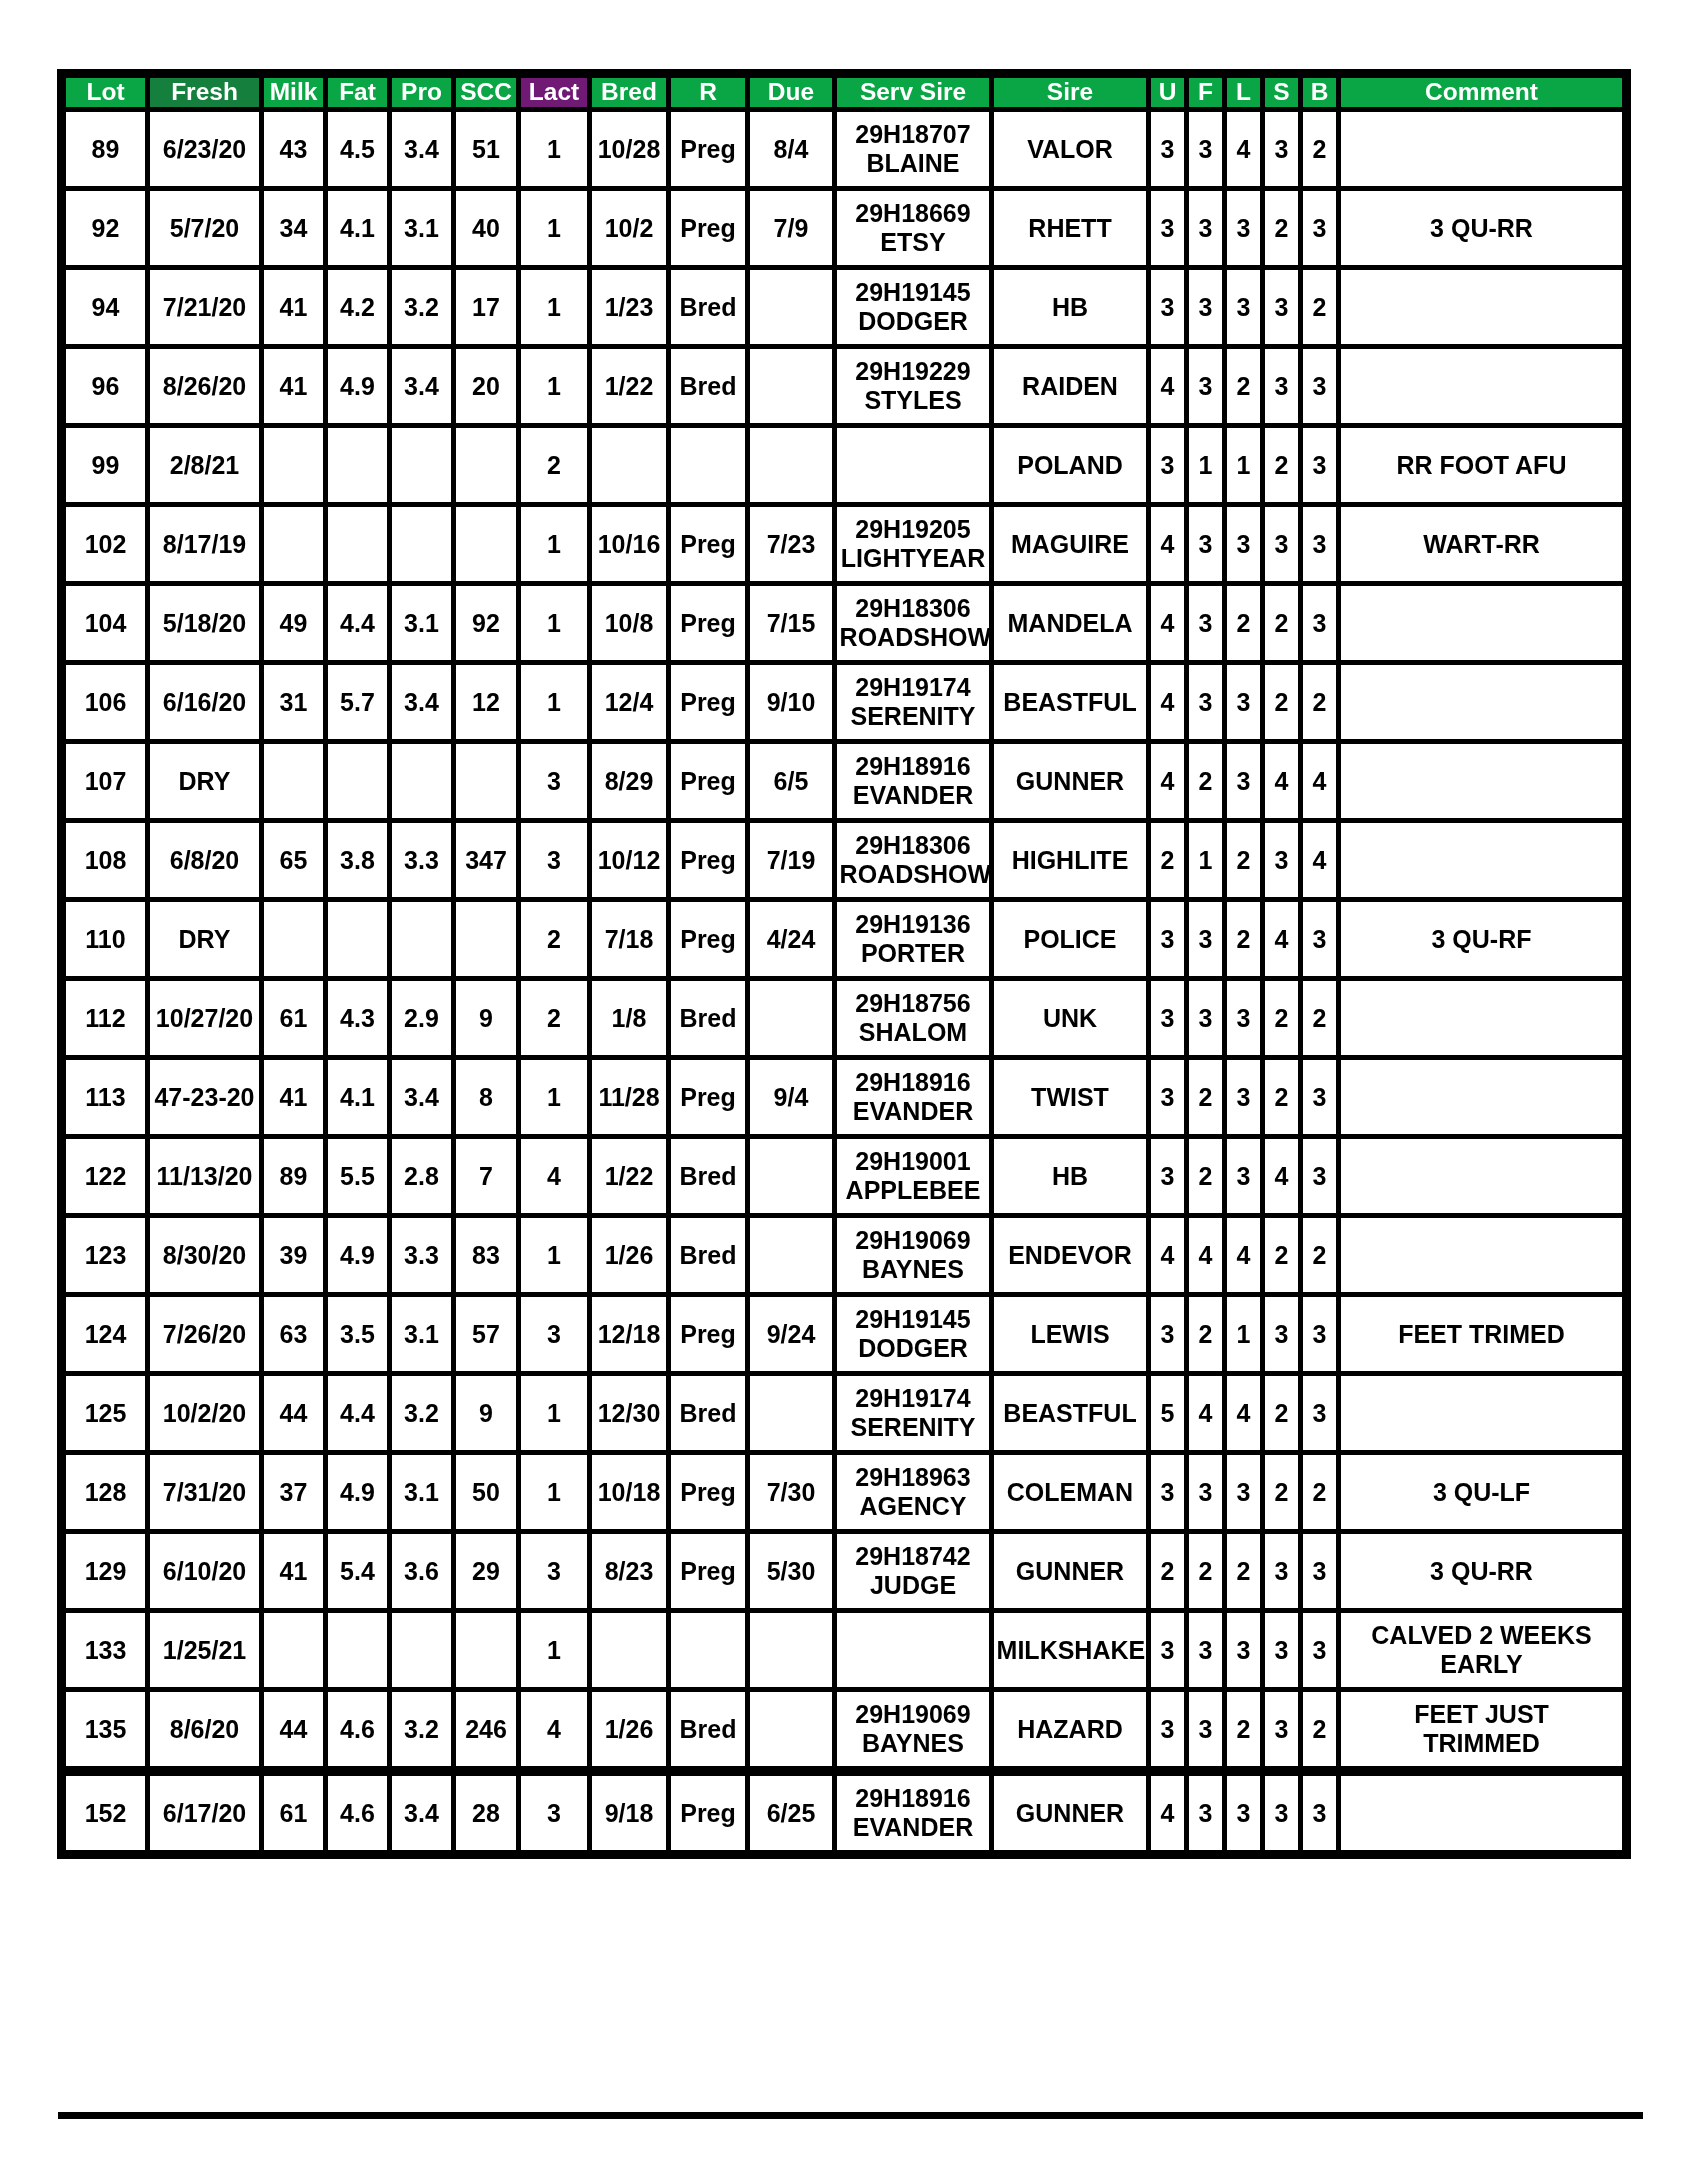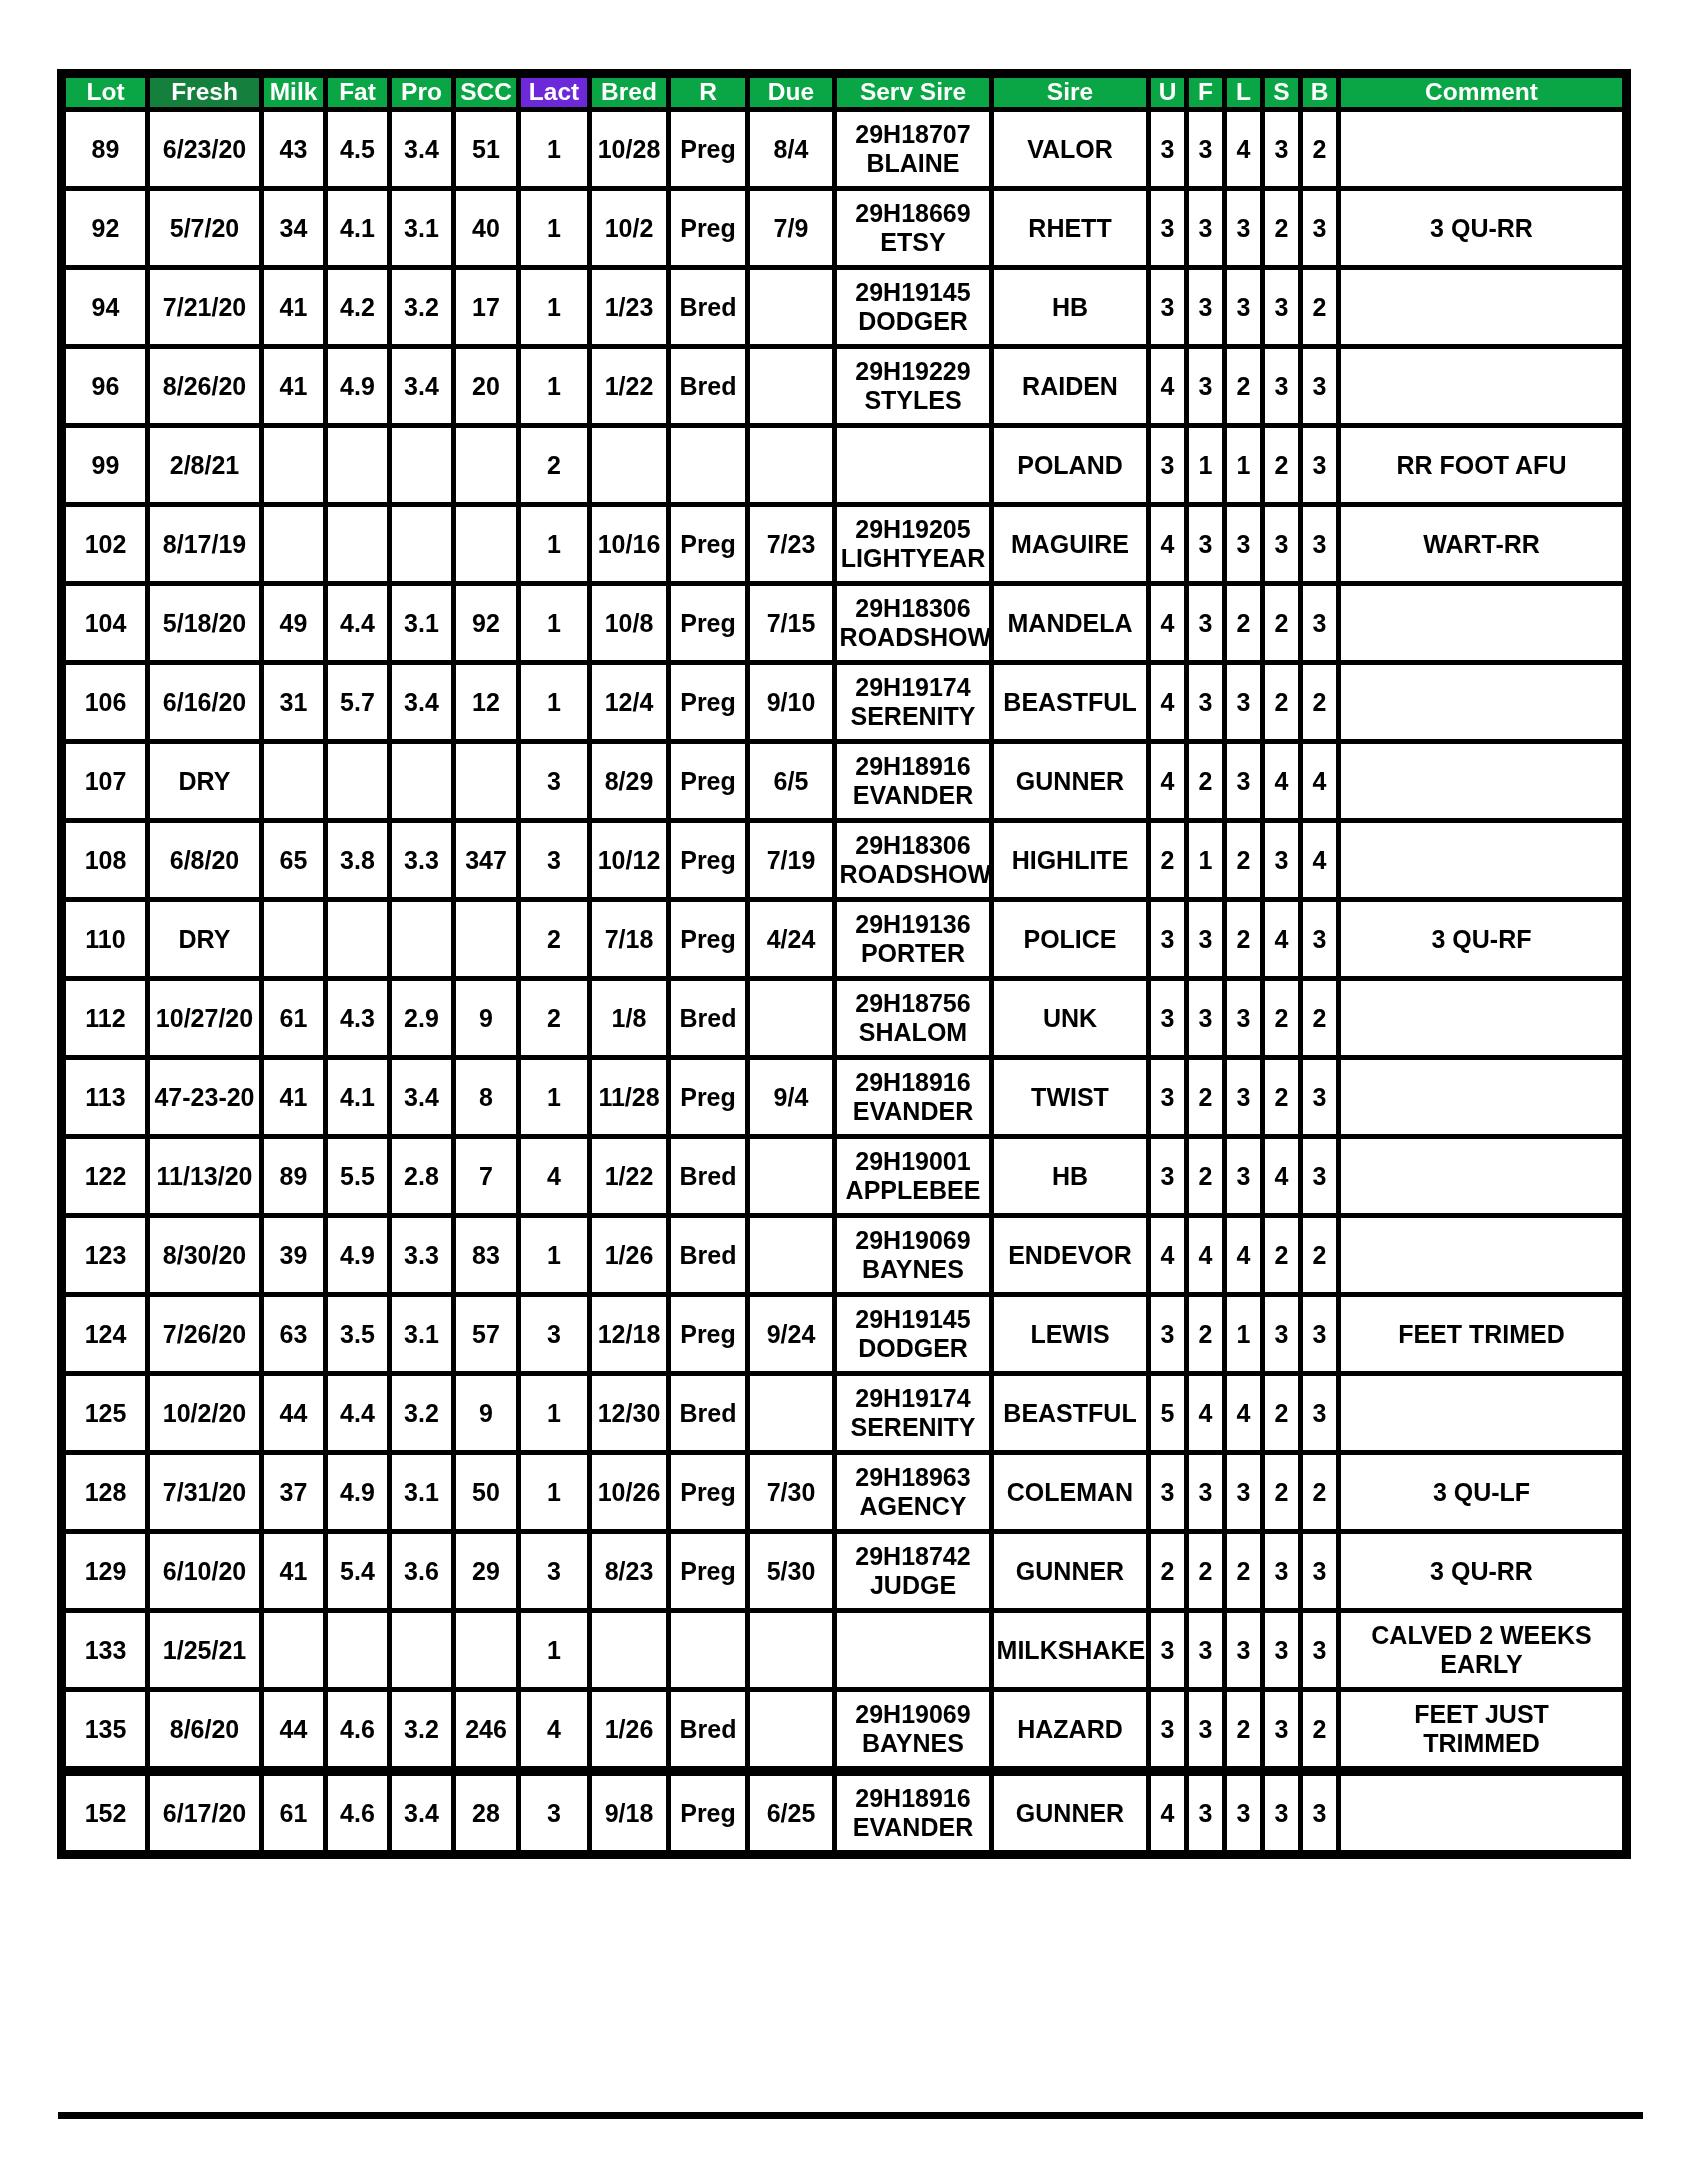--- a/index.html
+++ b/index.html
@@ -97,21 +97,21 @@
       <col class="c-comment">
     </colgroup>
     <thead>
       <tr>
         <th style="background: rgb(10, 165, 68); color: rgb(255, 255, 255); text-align: center;">Lot</th>
         <th style="background: #15803d; color: rgb(255, 255, 255);">Fresh</th>
         <th style="background: rgb(10, 165, 68); color: rgb(255, 255, 255);">Milk</th>
         <th style="background: rgb(10, 165, 68); color: rgb(255, 255, 255);">Fat</th>
         <th style="background: rgb(10, 165, 68); color: rgb(255, 255, 255);">Pro</th>
         <th style="background: rgb(10, 165, 68); color: rgb(255, 255, 255);">SCC</th>
-        <th style="background: #6d28d9; color: rgb(255, 255, 255);">Lact</th>
+        <th style="background: #701a75; color: rgb(255, 255, 255);">Lact</th>
         <th style="background: rgb(10, 165, 68); color: rgb(255, 255, 255);">Bred</th>
         <th style="background: rgb(10, 165, 68); color: rgb(255, 255, 255);">R</th>
         <th style="background: rgb(10, 165, 68); color: rgb(255, 255, 255);">Due</th>
         <th style="background: rgb(10, 165, 68); color: rgb(255, 255, 255);">Serv Sire</th>
         <th style="background: rgb(10, 165, 68); color: rgb(255, 255, 255);">Sire</th>
         <th style="background: rgb(10, 165, 68); color: rgb(255, 255, 255);">U</th>
         <th style="background: rgb(10, 165, 68); color: rgb(255, 255, 255);">F</th>
         <th style="background: rgb(10, 165, 68); color: rgb(255, 255, 255);">L</th>
         <th style="background: rgb(10, 165, 68); color: rgb(255, 255, 255);">S</th>
         <th style="background: rgb(10, 165, 68); color: rgb(255, 255, 255);">B</th>
@@ -476,21 +476,21 @@
           <td></td>
         </tr>
         <tr>
           <td>128</td>
           <td>7/31/20</td>
           <td>37</td>
           <td>4.9</td>
           <td>3.1</td>
           <td>50</td>
           <td>1</td>
-          <td>10/26</td>
+          <td>10/18</td>
           <td>Preg</td>
           <td>7/30</td>
           <td>29H18963
 AGENCY</td>
           <td>COLEMAN</td>
           <td>3</td>
           <td>3</td>
           <td>3</td>
           <td>2</td>
           <td>2</td>

